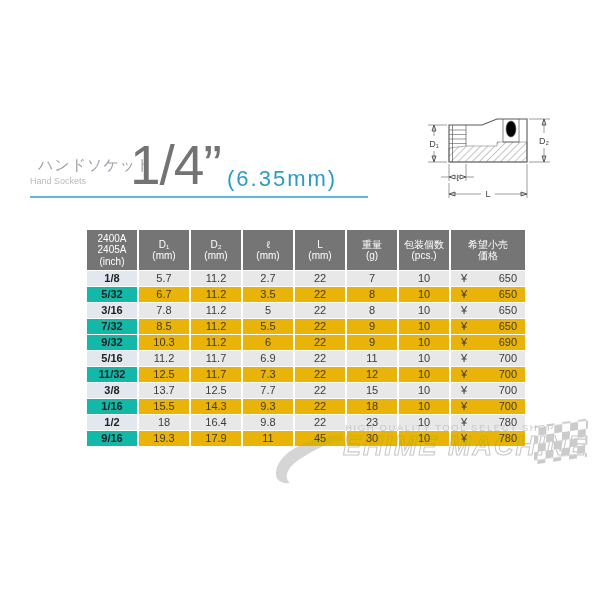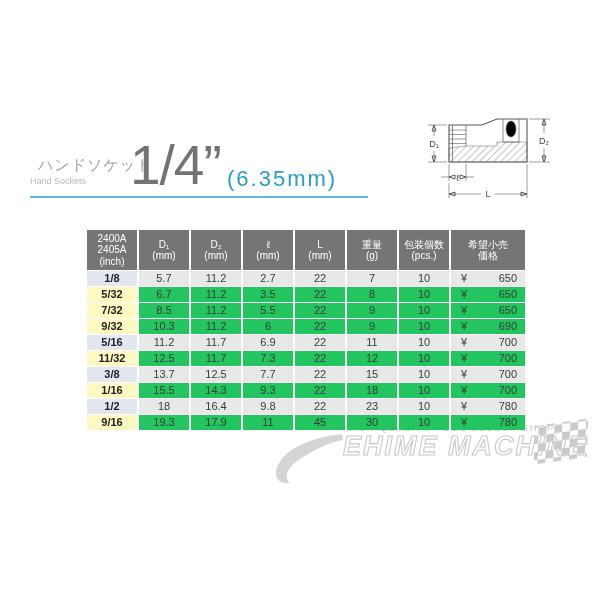--- a/index.html
+++ b/index.html
@@ -19,23 +19,23 @@
   .diagram text { font-size:9px; fill:#444; font-family:"Liberation Sans","DejaVu Sans",sans-serif; }
 
   
   .spec-table { position:absolute; left:85px; top:229px; border-collapse:separate; border-spacing:2px 1px; table-layout:fixed; }
   .spec-table th { background:#757575; color:#fff; font-weight:normal; font-size:10px; line-height:11.5px; height:40px; vertical-align:middle; text-align:center; padding:0; width:50px; }
   .spec-table th.th-model { font-size:10px; }
   .spec-table th.th-price { width:66px; }
   .spec-table td { padding:0; width:50px; height:15px; font-size:11px; line-height:15px; text-align:center; color:#3a3a3a; }
   .spec-table td.c-inch { font-weight:bold; font-size:11px; color:#222; }
   .spec-table tr.row-odd td { background:#e8e8e8; }
-  .spec-table tr.row-even td { background:#22c55e; }
+  .spec-table tr.row-even td { background:#eab308; }
   .spec-table tr.row-odd td.c-inch { background:#e3e7f0; }
-  .spec-table tr.row-even td.c-inch { background:#fef9c3; }
+  .spec-table tr.row-even td.c-inch { background:#14b8a6; }
   .spec-table td.c-price { width:66px; position:relative; text-align:right; padding-right:8px; }
   .spec-table td.c-price .yen { position:absolute; left:10px; }
 
   
   .watermark { position:absolute; left:270px; top:410px; width:330px; height:80px; z-index:6; pointer-events:none; mix-blend-mode:darken; }
   .wm-tagline { position:absolute; left:75px; top:12px; font-size:9.5px; color:#c8c8c8; letter-spacing:1.6px; white-space:nowrap; }
   .wm-brand { position:absolute; left:73px; top:21px; font-size:27px; font-style:italic; font-weight:bold; letter-spacing:2px; color:transparent; -webkit-text-stroke:1.1px #c9c9c9; white-space:nowrap; }
   .wm-swoosh { position:absolute; left:4px; top:22px; }
   .wm-flag { position:absolute; left:264px; top:6px; }
 </style>
@@ -154,20 +154,30 @@
           <td>22</td>
           <td>7</td>
           <td>10</td>
           <td class="c-price"><span class="yen">¥</span><span>650</span></td>
         </tr>
         <tr class="row-even">
           <td class="c-inch">5/32</td>
           <td>6.7</td>
           <td>11.2</td>
           <td>3.5</td>
+          <td>22</td>
+          <td>8</td>
+          <td>10</td>
+          <td class="c-price"><span class="yen">¥</span><span>650</span></td>
+        </tr>
+        <tr class="row-odd">
+          <td class="c-inch">3/16</td>
+          <td>7.8</td>
+          <td>11.2</td>
+          <td>5</td>
           <td>22</td>
           <td>8</td>
           <td>10</td>
           <td class="c-price"><span class="yen">¥</span><span>650</span></td>
         </tr>
         <tr class="row-even">
           <td class="c-inch">7/32</td>
           <td>8.5</td>
           <td>11.2</td>
           <td>5.5</td>

